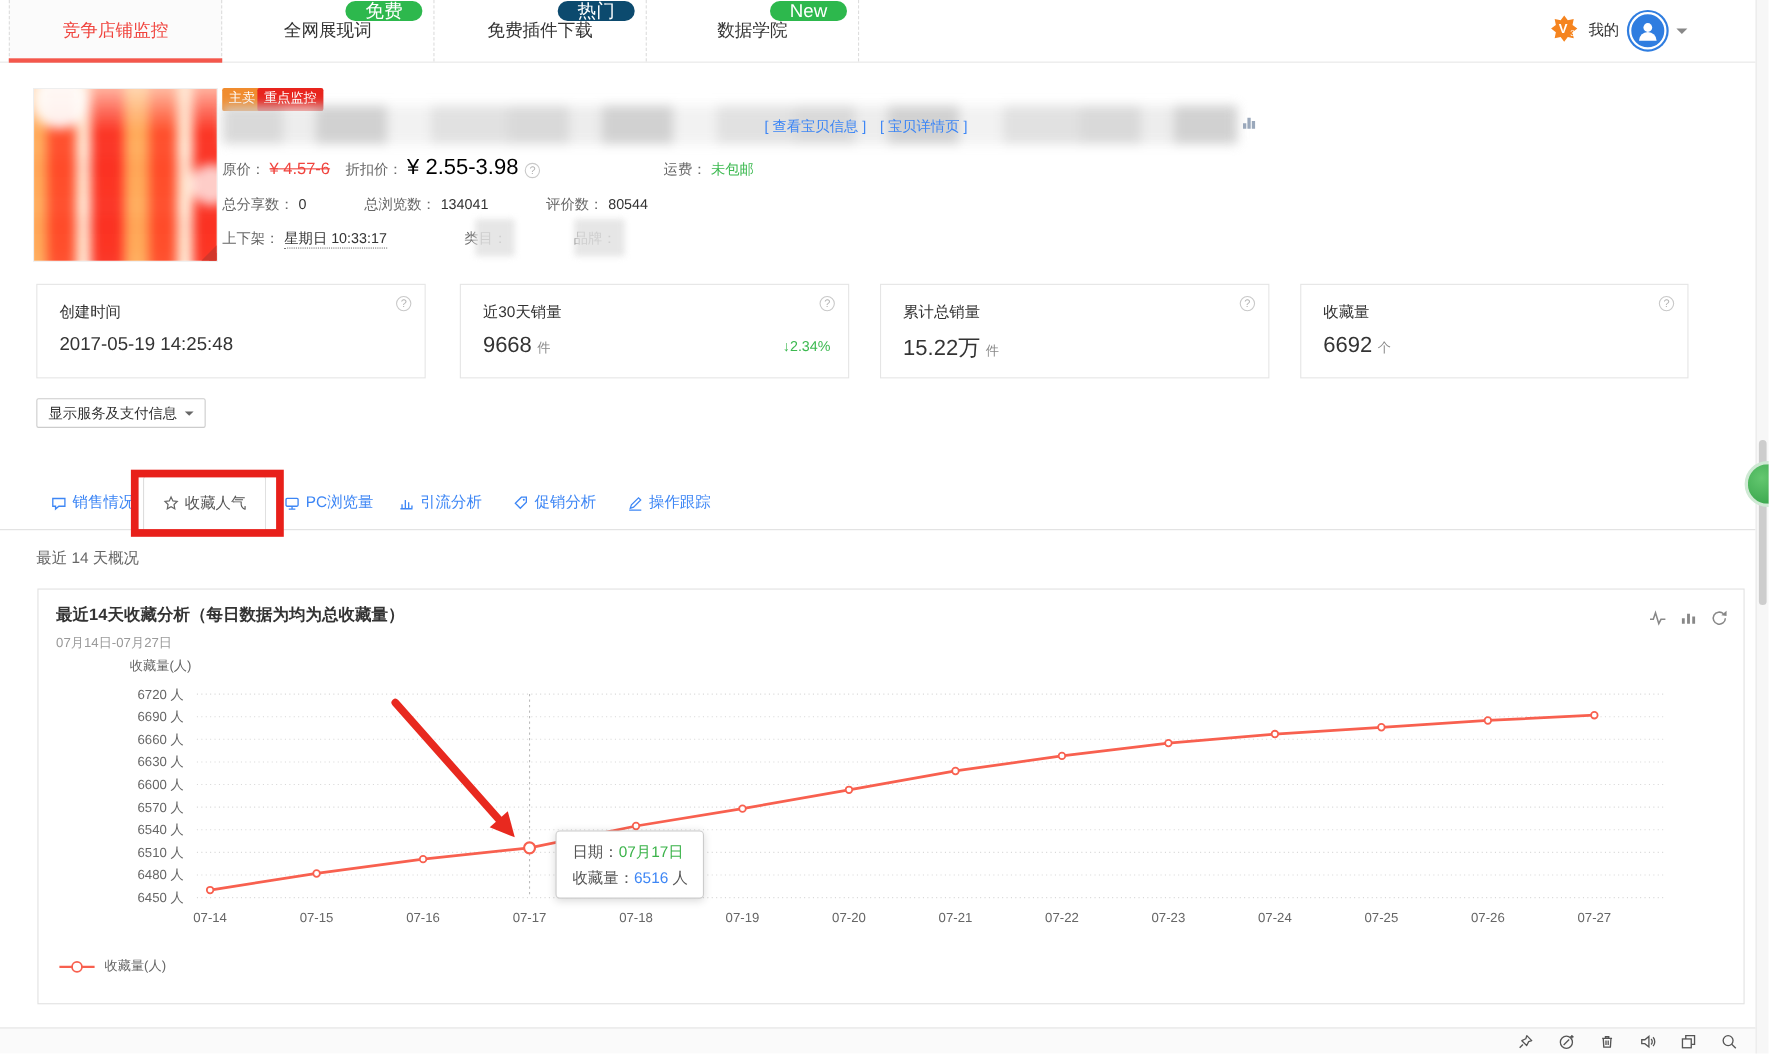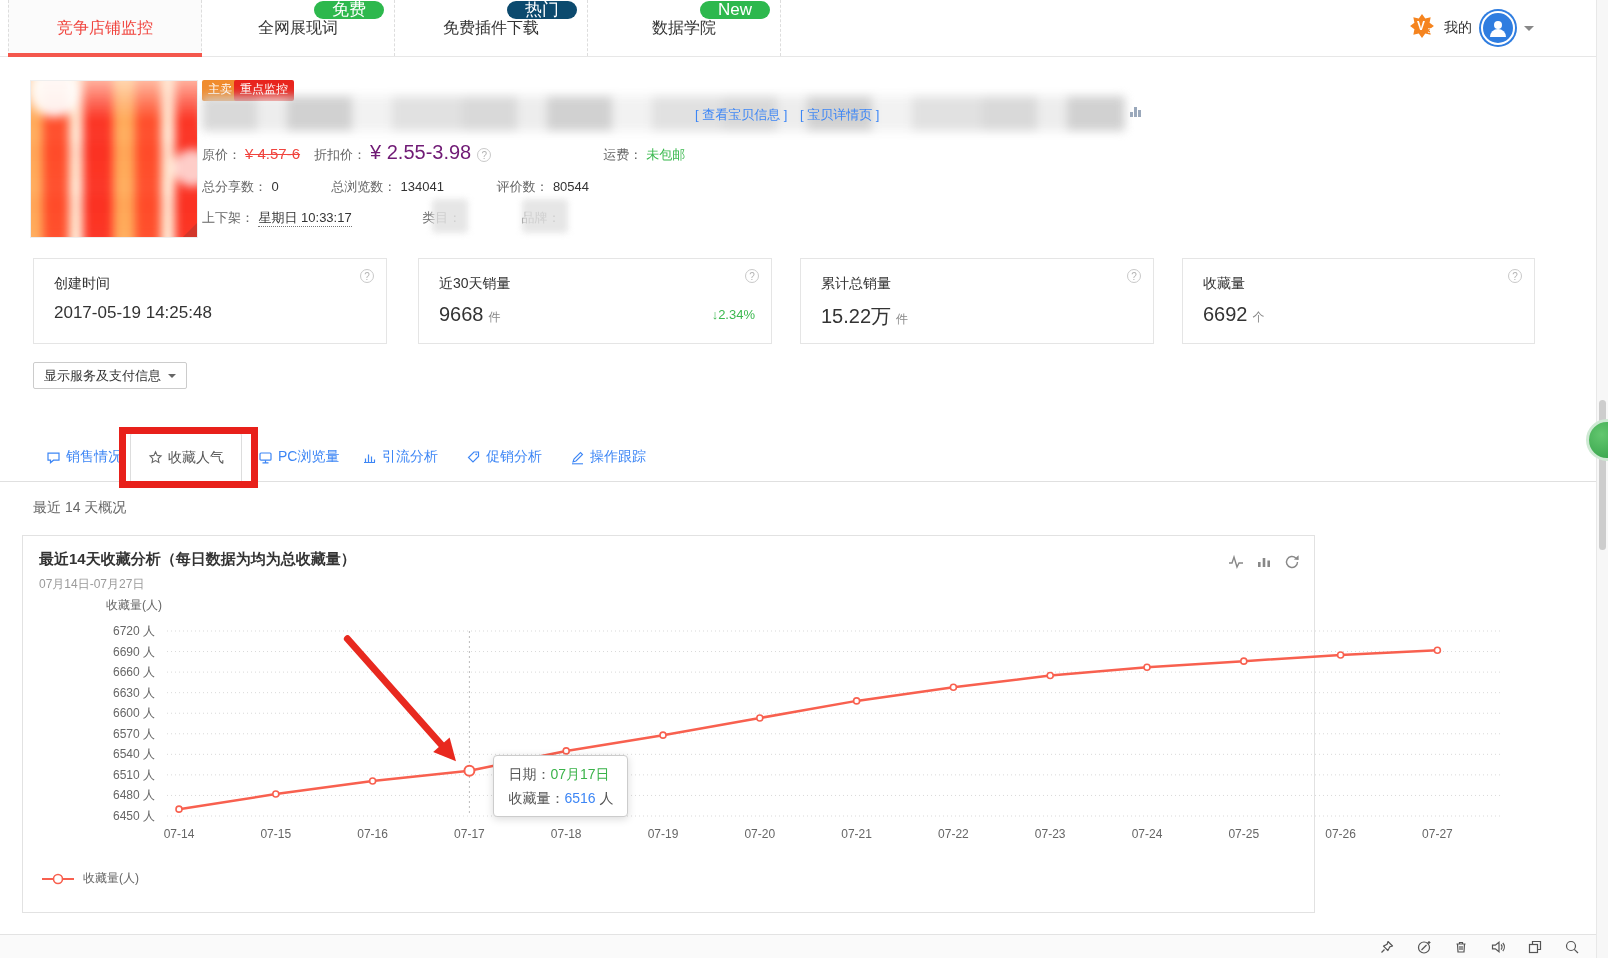--- a/index.html
+++ b/index.html
@@ -38,21 +38,21 @@
   .tag.orange{left:202px;background:#f08c2e}
   .tag.darkred{left:234px;background:#e8241d}
   .blur-title{position:absolute;left:202px;top:96px;width:923px;height:35px;border-radius:2px;opacity:.8;
     filter:blur(5px);
     background:repeating-linear-gradient(90deg,#d0d0d0 0 55px,#e9e9e9 55px 85px,#c6c6c6 85px 150px,#efefef 150px 190px,#dadada 190px 260px)}
   .blur-chip{position:absolute;top:199px;height:34px;border-radius:2px;background:#e2e2e2;filter:blur(3px);opacity:.85}
   .blink{position:absolute;top:106px;font-size:13px;color:#3d86f5;cursor:pointer;white-space:nowrap}
   .lbl{color:#666;font-size:13px}.val{color:#333;font-size:13px}
   .price-row{left:202px;top:141px;display:flex;align-items:baseline}
   .price-old{color:#f0443e;font-size:15px;text-decoration:line-through;margin:0 14px 0 4px}
-  .price-new{color:#701a75;font-size:20px;margin:0 6px 0 4px}
+  .price-new{color:#000000;font-size:20px;margin:0 6px 0 4px}
   .green-txt{color:#3cb950;font-size:13px}
   .help{display:inline-block;width:14px;height:14px;line-height:13px;border:1px solid #c9c9c9;border-radius:50%;
        color:#b3b3b3;font-size:10px;text-align:center;cursor:pointer;background:#fff;box-sizing:border-box}
   .stats-row{left:202px;top:177px}
   .stats-row .val{margin-right:48px}
   .meta-row{left:202px;top:208px}
   .dotted-u{border-bottom:1px dotted #777;padding-bottom:1px}
   
   .card{position:absolute;top:258px;width:354px;height:86px;border:1px solid #e5e5e5;background:#fff;box-sizing:border-box}
   .card-t{position:absolute;left:20px;top:16px;font-size:14px;color:#333}
@@ -74,21 +74,21 @@
       display:flex;align-items:center;justify-content:center;gap:5px;font-size:14px;color:#555;cursor:pointer}
   .red-annotation{position:absolute;left:119px;top:427px;width:139px;height:61px;border:7px solid #e8201a;z-index:6;box-sizing:border-box}
   
   .ov-label{position:absolute;left:33px;top:499px;font-size:14px;color:#666}
   .range-group{position:absolute;left:1243px;top:493px;display:flex}
   .range-btn{border:1px solid #d9d9d9;margin-left:-1px;height:28px;line-height:26px;padding:0 13px;font-size:13px;
       color:#555;background:#fff;cursor:pointer;box-sizing:border-box}
   .range-btn.active{background:#ededed;color:#222;font-weight:bold;position:relative;z-index:2;border-color:#cfcfcf}
   .range-btn.cal{padding:0 10px;display:flex;align-items:center}
   
-  .chart-card{position:absolute;left:22px;top:535px;width:1293px;height:378px;border:1px solid #e2e2e2;box-sizing:border-box;background:#fff}
+  .chart-card{position:absolute;left:34px;top:535px;width:1552px;height:378px;border:1px solid #e2e2e2;box-sizing:border-box;background:#fff}
   .chart-title{position:absolute;left:16px;top:14px;font-size:15px;font-weight:bold;color:#333}
   .chart-sub{position:absolute;left:16px;top:40px;font-size:12px;color:#9a9a9a}
   .chart-tools{position:absolute;right:14px;top:18px;display:flex;gap:12px}
   .chart-tools span{cursor:pointer}
   .chart-wrap{position:absolute;left:6px;top:55px;width:1502px;height:278px}
   #chart-svg text{font-family:"Liberation Sans","DejaVu Sans",sans-serif;font-size:12px;fill:#666}
   .tooltip{position:absolute;background:#fff;border:1px solid #ccc;border-radius:4px;box-shadow:0 2px 8px rgba(0,0,0,.15);
       padding:6px 14px;font-size:14px;line-height:24px;white-space:nowrap;z-index:4}
   .tt-l{color:#555}.tt-green{color:#3bb34a}.tt-blue{color:#3d86f5}
   .legend{position:absolute;left:18px;top:334px;display:flex;align-items:center;gap:8px;font-size:12px;color:#666;cursor:pointer}

